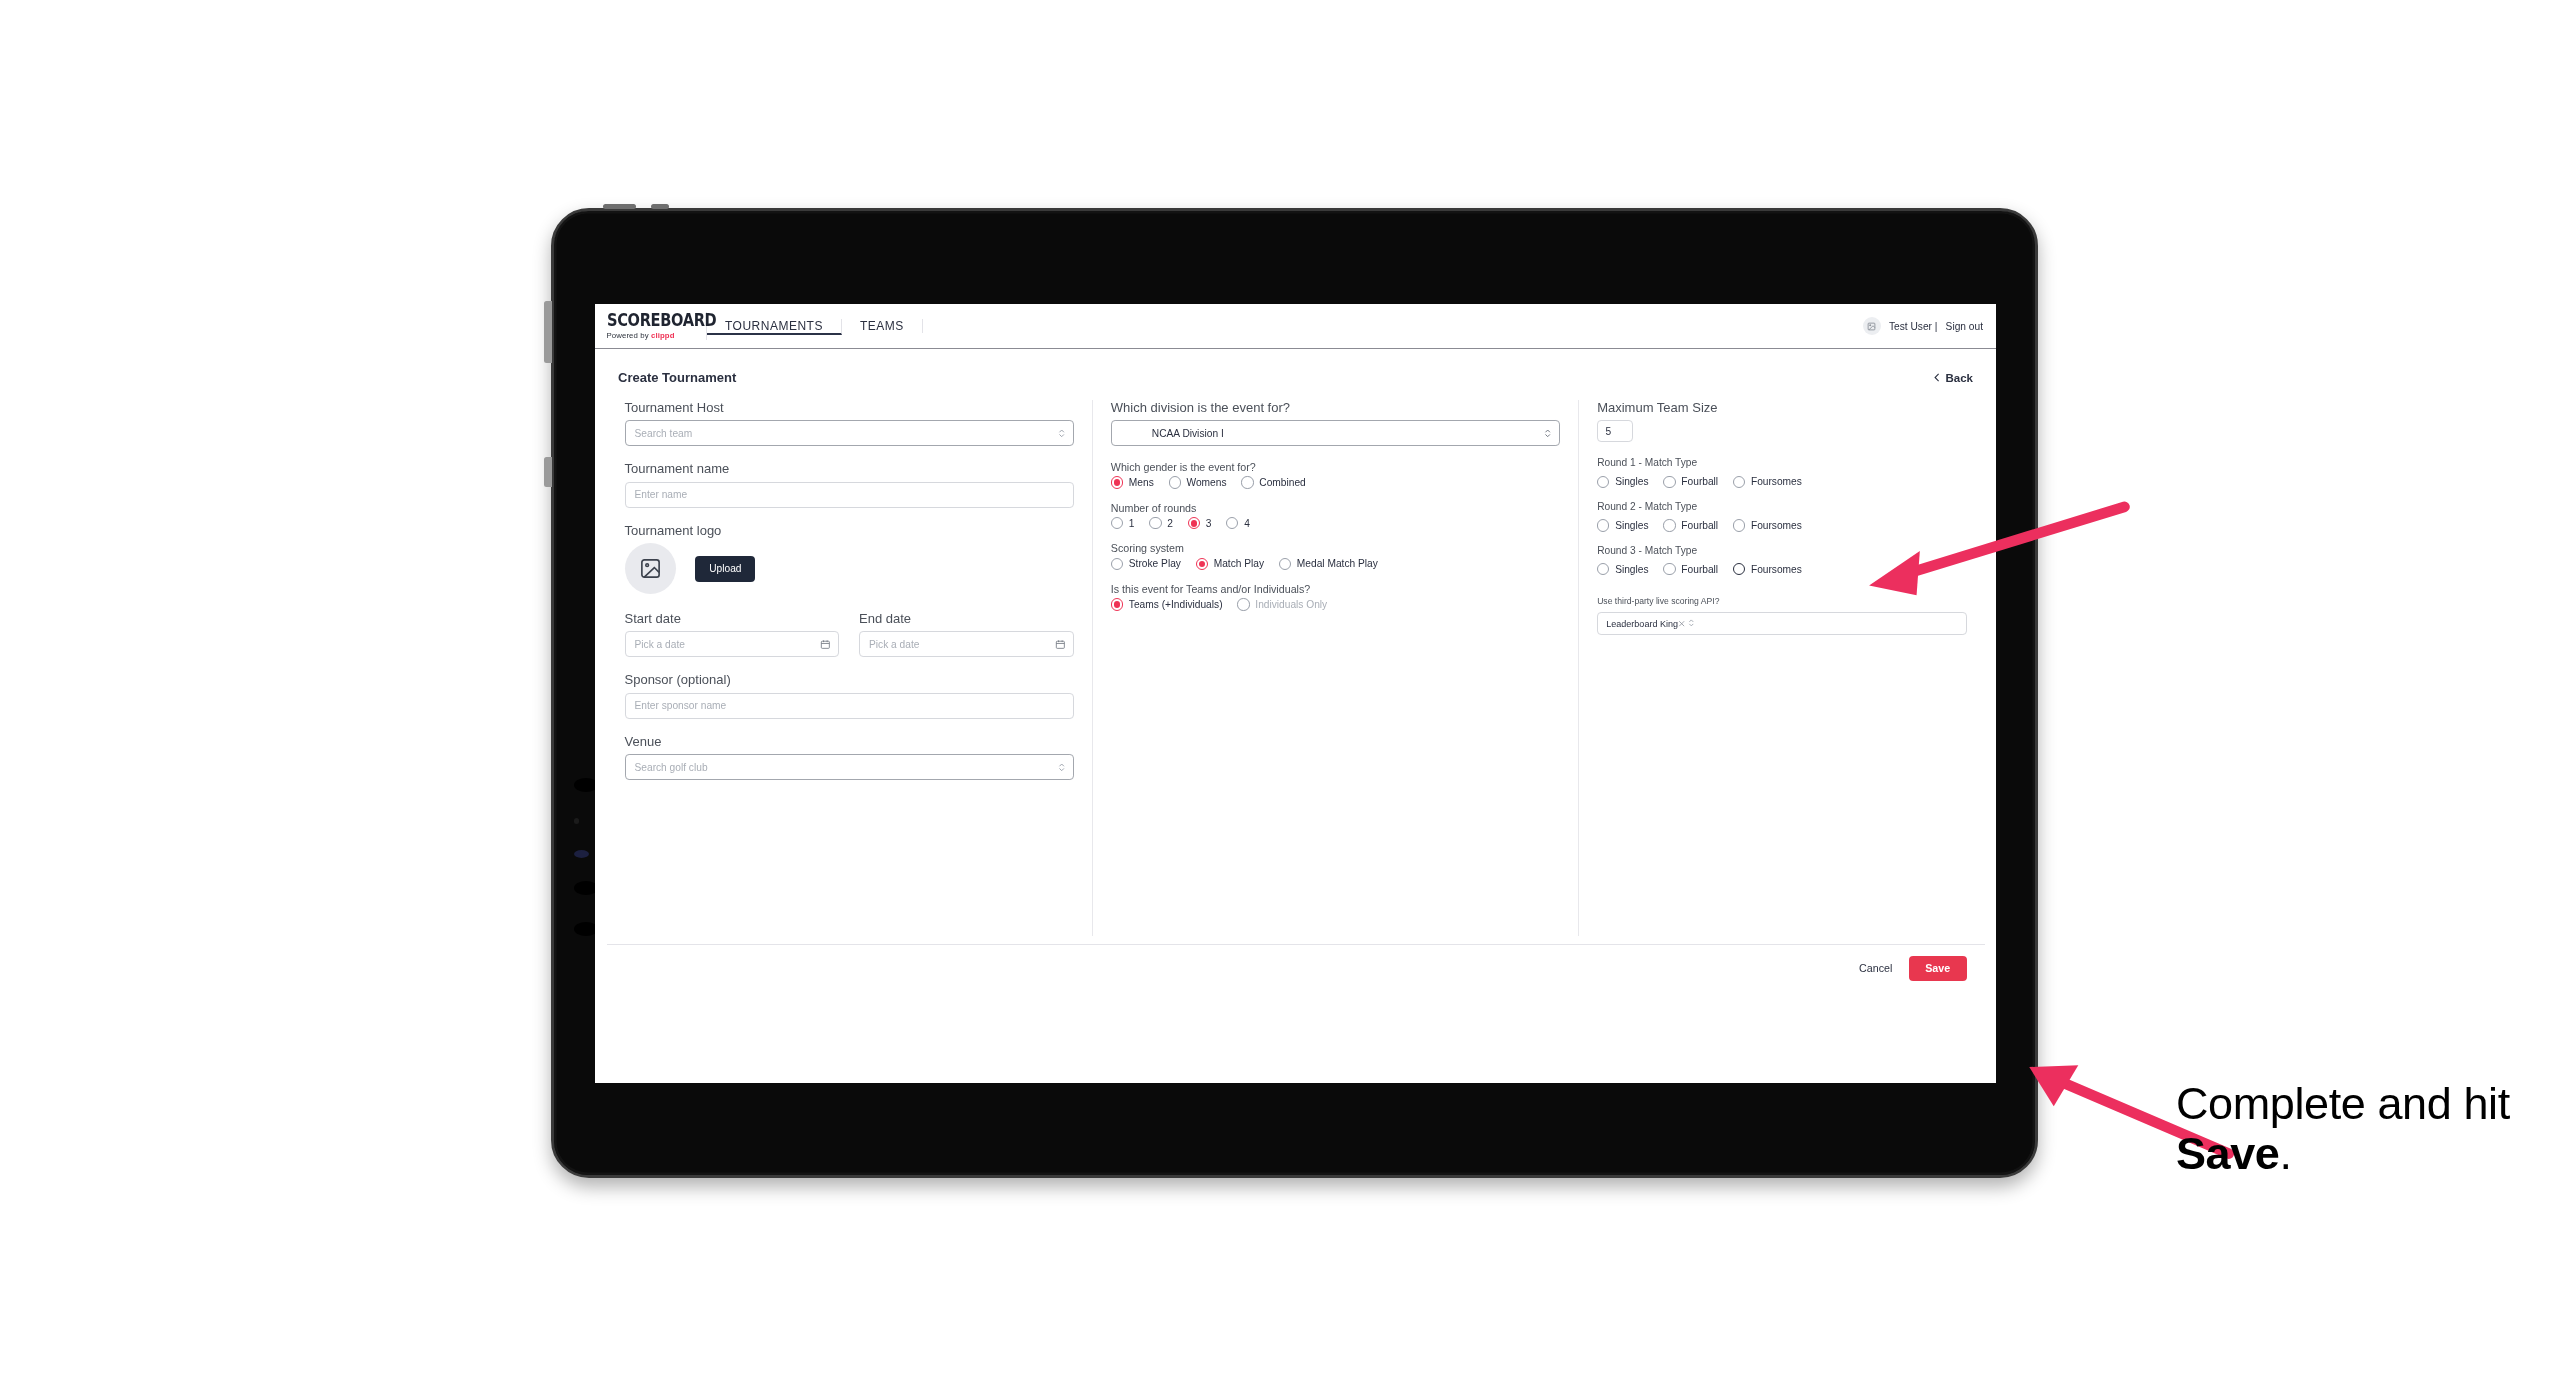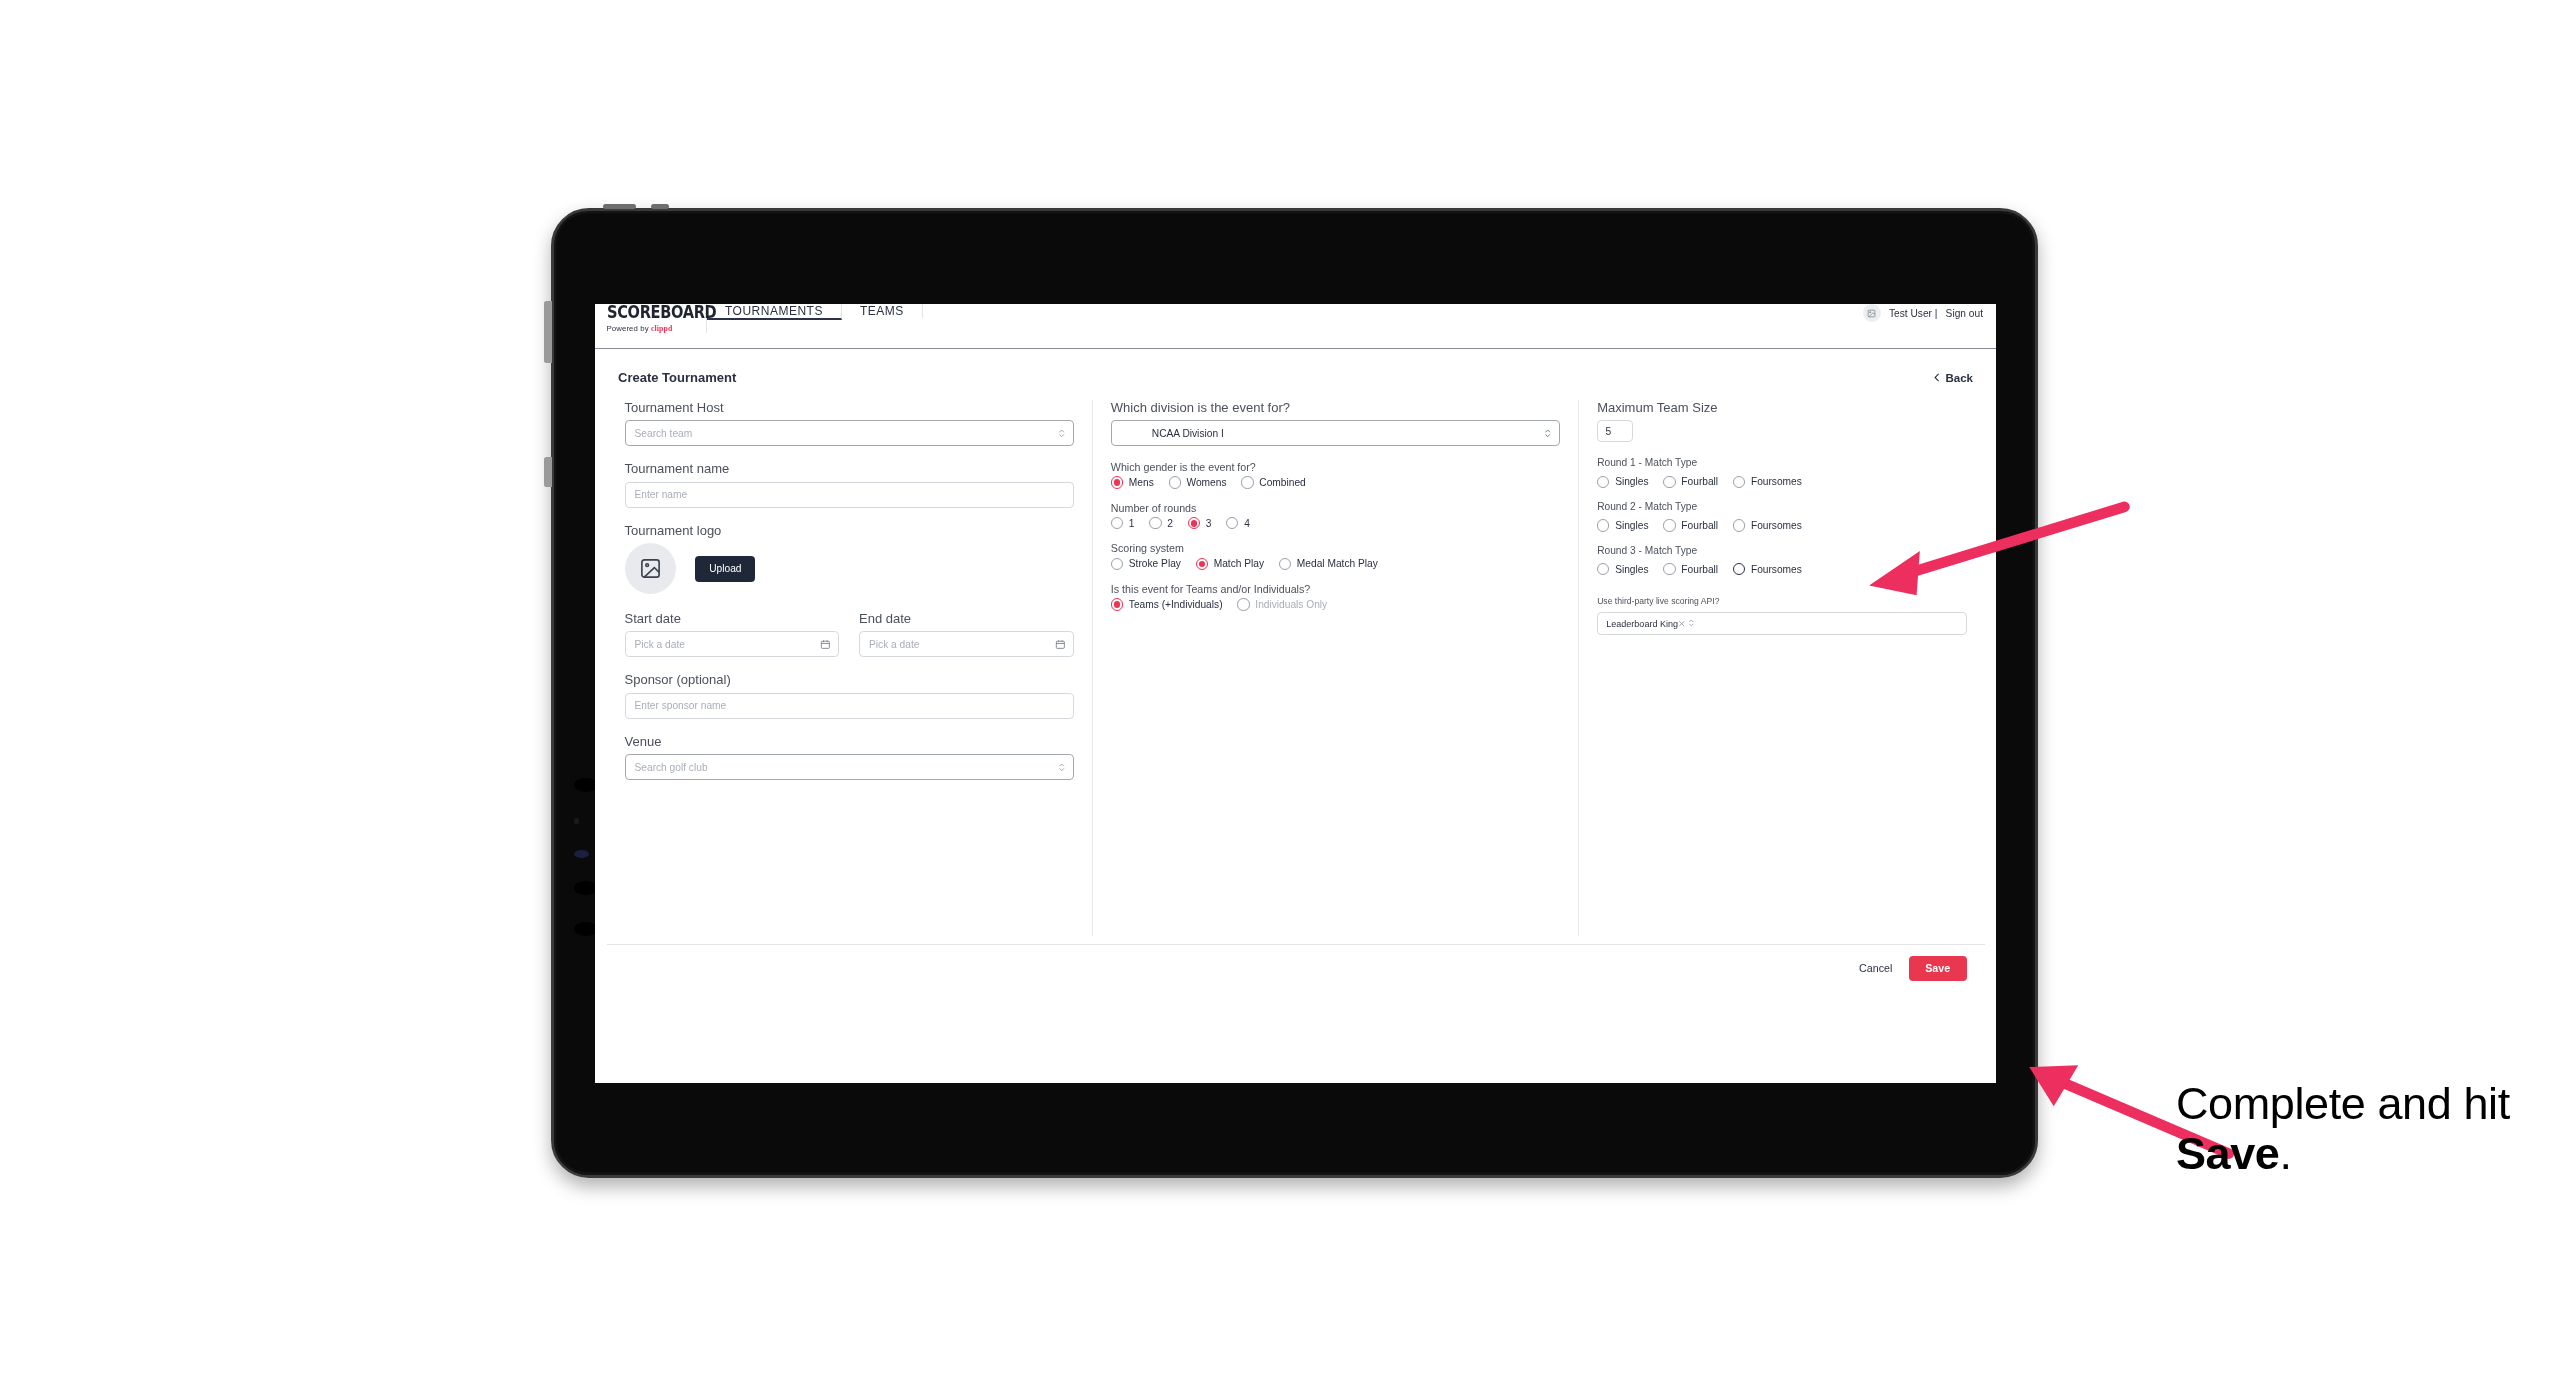--- a/index.html
+++ b/index.html
@@ -46,28 +46,28 @@
     position: absolute; left: 41px; top: 93px;
     width: 1401px; height: 779px;
     background: #ffffff;
     overflow: hidden;
   }
 
   
   .topnav {
     position: relative; height: 45px; background: #fff;
     border-bottom: 1.6px solid #8b8b93;
-    display: flex; align-items: flex-start;
+    display: flex; align-items: center;
   }
   .brand { width: 112px; display:flex; flex-direction:column; justify-content:center; padding-left:11.5px;
            border-right: 0.8px solid #e3e3e8; }
   .brand-title { font-family:"DejaVu Sans", sans-serif; font-weight:700; font-size:17px; letter-spacing:-0.4px;
                  color:#1f2430; transform: scaleX(.86); transform-origin:left center; line-height:1; }
   .brand-sub { font-size:7.8px; color:#2d323c; margin-top:2.5px; letter-spacing:0.1px; }
-  .brand-sub b { color:#ef3355; font-weight:700;font-family:Liberation Serif, serif; }
+  .brand-sub b { color:#ef3355; font-weight:700; }
   .navtab { display:flex; align-items:center; padding:0 18px; font-size:12px; color:#2b3040;
             letter-spacing:0.5px; border-right:0.8px solid #e3e3e8; cursor:pointer; }
   .navtab.active { border-bottom: 2.5px solid #2b3247; margin-bottom:-1.6px; }
   .nav-spacer { flex:1; border-right:0.8px solid #e3e3e8; }
   .nav-right { display:flex; align-items:center; gap:8.2px; padding:0 13px; }
   .avatar { width:18px; height:18px; border-radius:50%; background:#eceef1;
             display:flex; align-items:center; justify-content:center; }
   .nav-user { font-size:10.2px; color:#2b3040; }
   .nav-signout { font-size:10.2px; color:#2b3040; cursor:pointer; }
 

